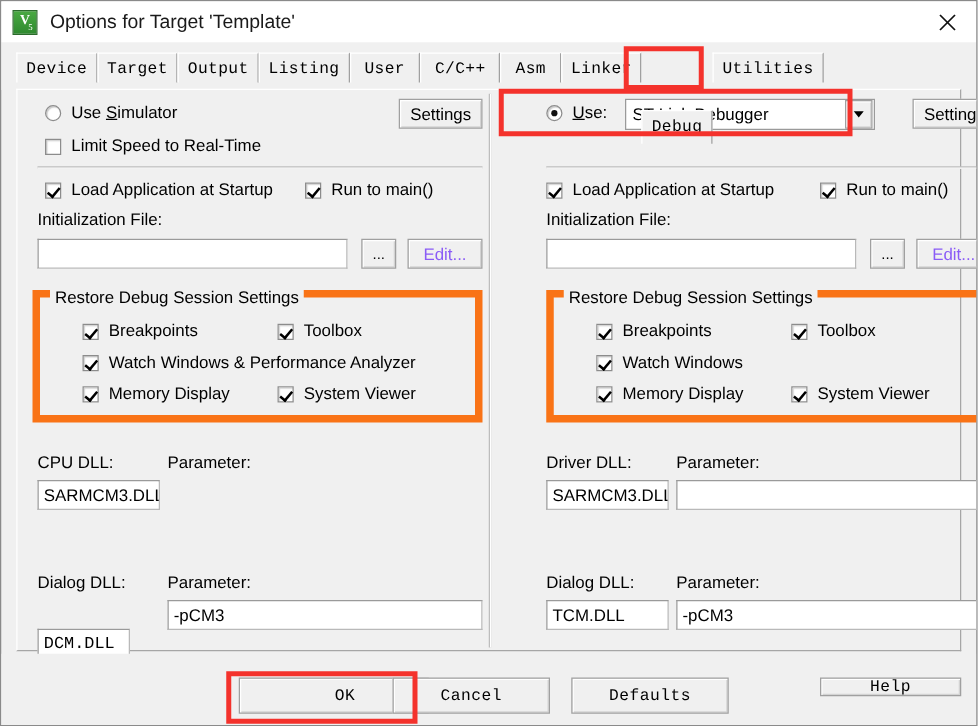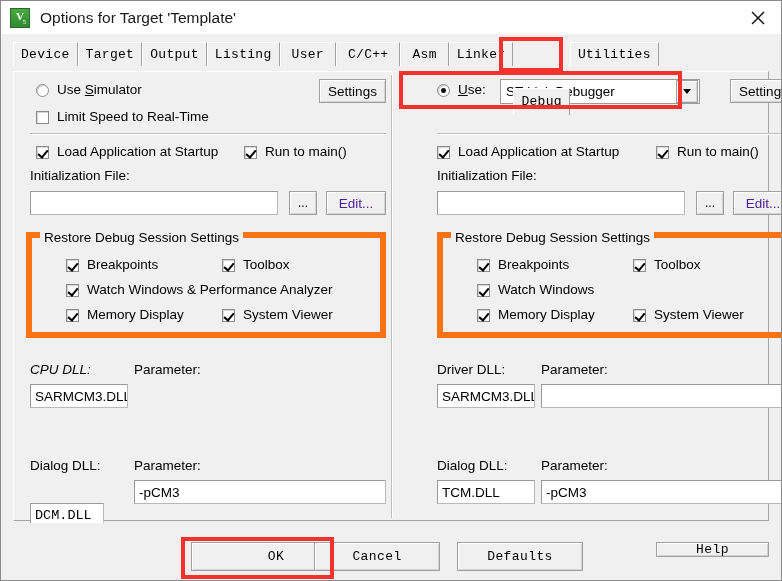--- a/index.html
+++ b/index.html
@@ -208,21 +208,21 @@
     font-family: "Liberation Sans", sans-serif;
     font-size: 13.5px;
     color: #000;
     display: flex;
     align-items: center;
     justify-content: center;
     cursor: default;
     white-space: nowrap;
   }
   .btn.mono { font-family: "Liberation Mono", monospace; font-size: 13px; letter-spacing: .4px; }
-  .btn.disabled { color: #4c1d95; }
+  .btn.disabled { color: #8b5cf6; }
   .btn.small { font-size: 12px; }
 
   .field {
     position: absolute;
     background: #ffffff;
     border: 1px solid #b9b9b9;
     border-top-color: #9a9a9a;
     border-left-color: #9a9a9a;
     box-sizing: border-box;
     font-family: "Liberation Sans", sans-serif;
@@ -379,21 +379,21 @@
         <div class="chk on" style="left:34px; top:46px;"></div>
         <div class="lbl" style="left:55px; top:44px;">Watch Windows &amp; Performance Analyzer</div>
 
         <div class="chk on" style="left:34px; top:71px;"></div>
         <div class="lbl" style="left:55px; top:69px;">Memory Display</div>
 
         <div class="chk on" style="left:190px; top:71px;"></div>
         <div class="lbl" style="left:211px; top:69px;">System Viewer</div>
       </div>
 
-      <div class="lbl" style="left:16px; top:290px;font-style:italic;">CPU DLL:</div>
+      <div class="lbl" style="left:16px; top:290px;">CPU DLL:</div>
       <div class="lbl" style="left:120px; top:290px;">Parameter:</div>
       <div class="field" style="left:16px; top:312px; width:98px; height:24px;">SARMCM3.DLL</div>
 
       <div class="lbl" style="left:16px; top:386px;">Dialog DLL:</div>
       <div class="lbl" style="left:120px; top:386px;">Parameter:</div>
       <div class="field" style="left:16px; top:431px; width:74px; height:24px;font-family:Liberation Mono, monospace;">DCM.DLL</div>
       <div class="field" style="left:120px; top:408px; width:252px; height:24px;">-pCM3</div>
     </div>
 
     <div class="pane right">

